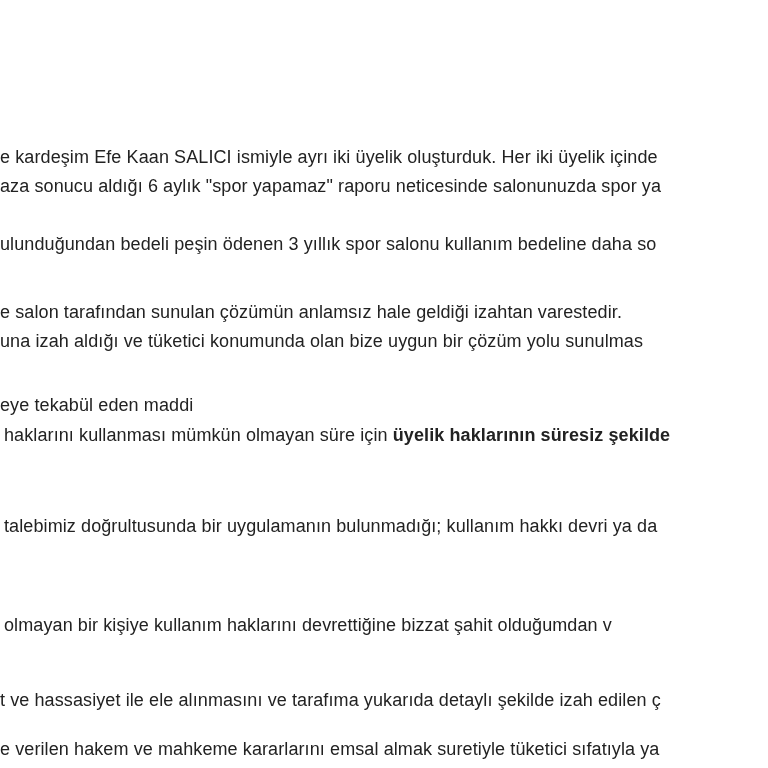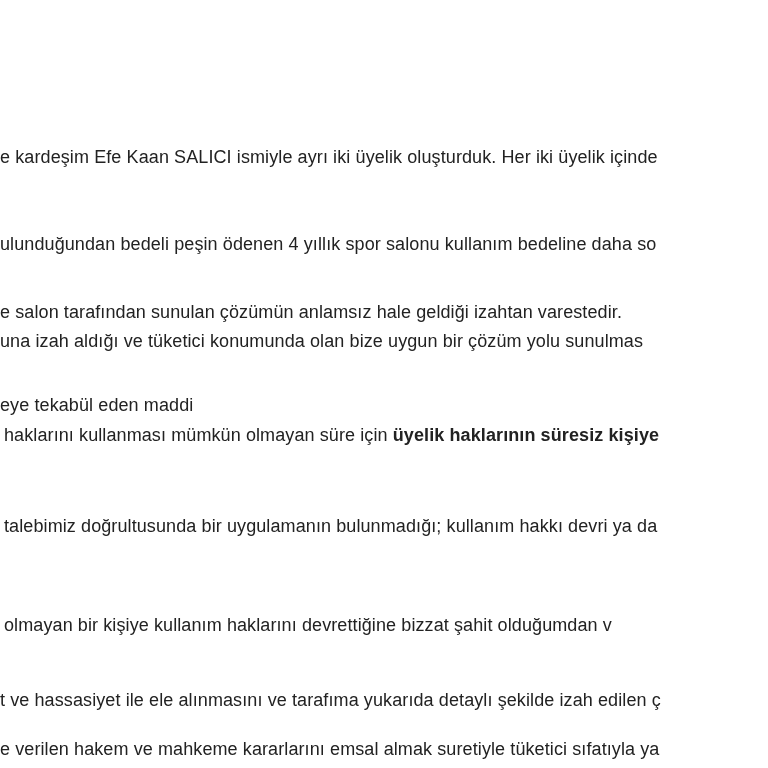--- a/index.html
+++ b/index.html
@@ -20,27 +20,28 @@
     letter-spacing: 0.1px;
   }
   b { font-weight: bold; }
 </style>
 </head>
 <body>
 
 <div class="doc">
 
   <div class="line" style="top:146px">e kardeşim Efe Kaan SALICI ismiyle ayrı iki üyelik oluşturduk. Her iki üyelik içinde</div>
-  <div class="line" style="top:233px">ulunduğundan bedeli peşin ödenen 4 yıllık spor salonu kullanım bedeline daha so</div>
+  <div class="line" style="top:175px">aza sonucu aldığı 6 aylık "spor yapamaz" raporu neticesinde salonunuzda spor ya</div>
+  <div class="line" style="top:233px">ulunduğundan bedeli peşin ödenen 3 yıllık spor salonu kullanım bedeline daha so</div>
 
   <div class="line" style="top:301px">e salon tarafından sunulan çözümün anlamsız hale geldiği izahtan varestedir.</div>
   <div class="line" style="top:330px">una izah aldığı ve tüketici konumunda olan bize uygun bir çözüm yolu sunulmas</div>
 
   <div class="line" style="top:394px">eye tekabül eden maddi</div>
-  <div class="line" style="top:424px; left:4px"><span>haklarını kullanması mümkün olmayan süre için </span><b>üyelik haklarının süresiz kişiye</b></div>
+  <div class="line" style="top:424px; left:4px"><span>haklarını kullanması mümkün olmayan süre için </span><b>üyelik haklarının süresiz şekilde</b></div>
   <div class="line" style="top:515px; left:4px">talebimiz doğrultusunda bir uygulamanın bulunmadığı; kullanım hakkı devri ya da</div>
 
   <div class="line" style="top:614px; left:4px; font-weight:normal">olmayan bir kişiye kullanım haklarını devrettiğine bizzat şahit olduğumdan v</div>
 
   <div class="line" style="top:689px">t ve hassasiyet ile ele alınmasını ve tarafıma yukarıda detaylı şekilde izah edilen ç</div>
   <div class="line" style="top:738px">e verilen hakem ve mahkeme kararlarını emsal almak suretiyle tüketici sıfatıyla ya</div>
 
 </div>
 
 </body></html>

